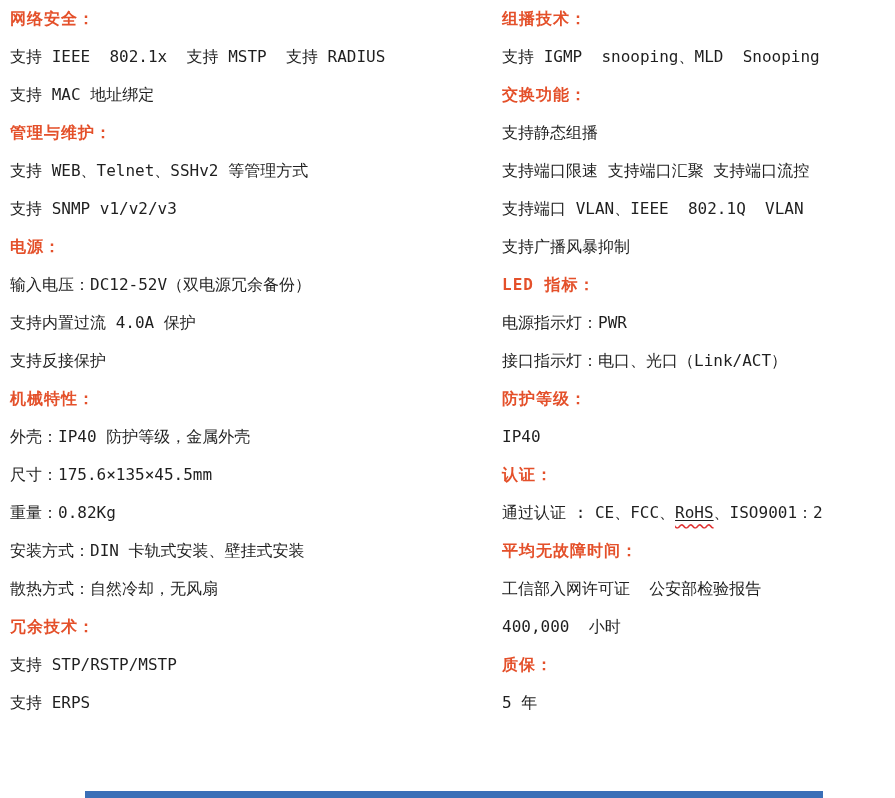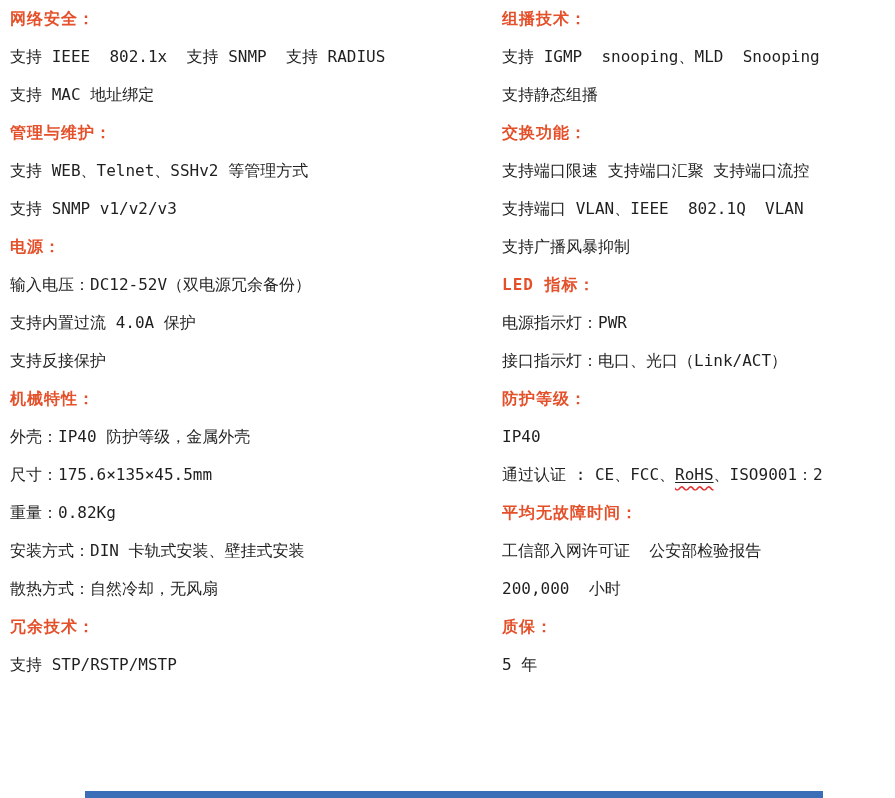--- a/index.html
+++ b/index.html
@@ -48,65 +48,67 @@
     background: #3a6fb7;
   }
 </style>
 </head>
 <body>
 
 <div class="page">
 
   <div class="col col-left">
     <p class="line heading">网络安全：</p>
-    <p class="line">支持 IEEE  802.1x  支持 SNMP  支持 RADIUS</p>
+    <p class="line">支持 IEEE  802.1x  支持 MSTP  支持 RADIUS</p>
     <p class="line">支持 MAC 地址绑定</p>
 
     <p class="line heading">管理与维护：</p>
     <p class="line">支持 WEB、Telnet、SSHv2 等管理方式</p>
     <p class="line">支持 SNMP v1/v2/v3</p>
 
     <p class="line heading">电源：</p>
     <p class="line">输入电压：DC12-52V（双电源冗余备份）</p>
     <p class="line">支持内置过流 4.0A 保护</p>
     <p class="line">支持反接保护</p>
 
     <p class="line heading">机械特性：</p>
     <p class="line">外壳：IP40 防护等级，金属外壳</p>
     <p class="line">尺寸：175.6×135×45.5mm</p>
     <p class="line">重量：0.82Kg</p>
     <p class="line">安装方式：DIN 卡轨式安装、壁挂式安装</p>
     <p class="line">散热方式：自然冷却，无风扇</p>
 
     <p class="line heading">冗余技术：</p>
     <p class="line">支持 STP/RSTP/MSTP</p>
+    <p class="line">支持 ERPS</p>
   </div>
 
   <div class="col col-right">
     <p class="line heading">组播技术：</p>
     <p class="line">支持 IGMP  snooping、MLD  Snooping</p>
+    <p class="line heading">交换功能：</p>
+
     <p class="line">支持静态组播</p>
-
-    <p class="line heading">交换功能：</p>
     <p class="line">支持端口限速 支持端口汇聚 支持端口流控</p>
     <p class="line">支持端口 VLAN、IEEE  802.1Q  VLAN</p>
     <p class="line">支持广播风暴抑制</p>
 
     <p class="line heading">LED 指标：</p>
     <p class="line">电源指示灯：PWR</p>
     <p class="line">接口指示灯：电口、光口（Link/ACT）</p>
 
     <p class="line heading">防护等级：</p>
     <p class="line">IP40</p>
 
+    <p class="line heading">认证：</p>
     <p class="line"><span>通过认证 : CE、FCC、</span><span class="rohs-wavy"><span class="rohs-solid">RoHS</span></span><span>、ISO9001：2008</span></p>
     <p class="line heading">平均无故障时间：</p>
 
     <p class="line">工信部入网许可证  公安部检验报告</p>
-    <p class="line">200,000  小时</p>
+    <p class="line">400,000  小时</p>
 
     <p class="line heading">质保：</p>
     <p class="line">5 年</p>
   </div>
 
   <div class="bottom-table-border"></div>
 
 </div>
 
 </body></html>

